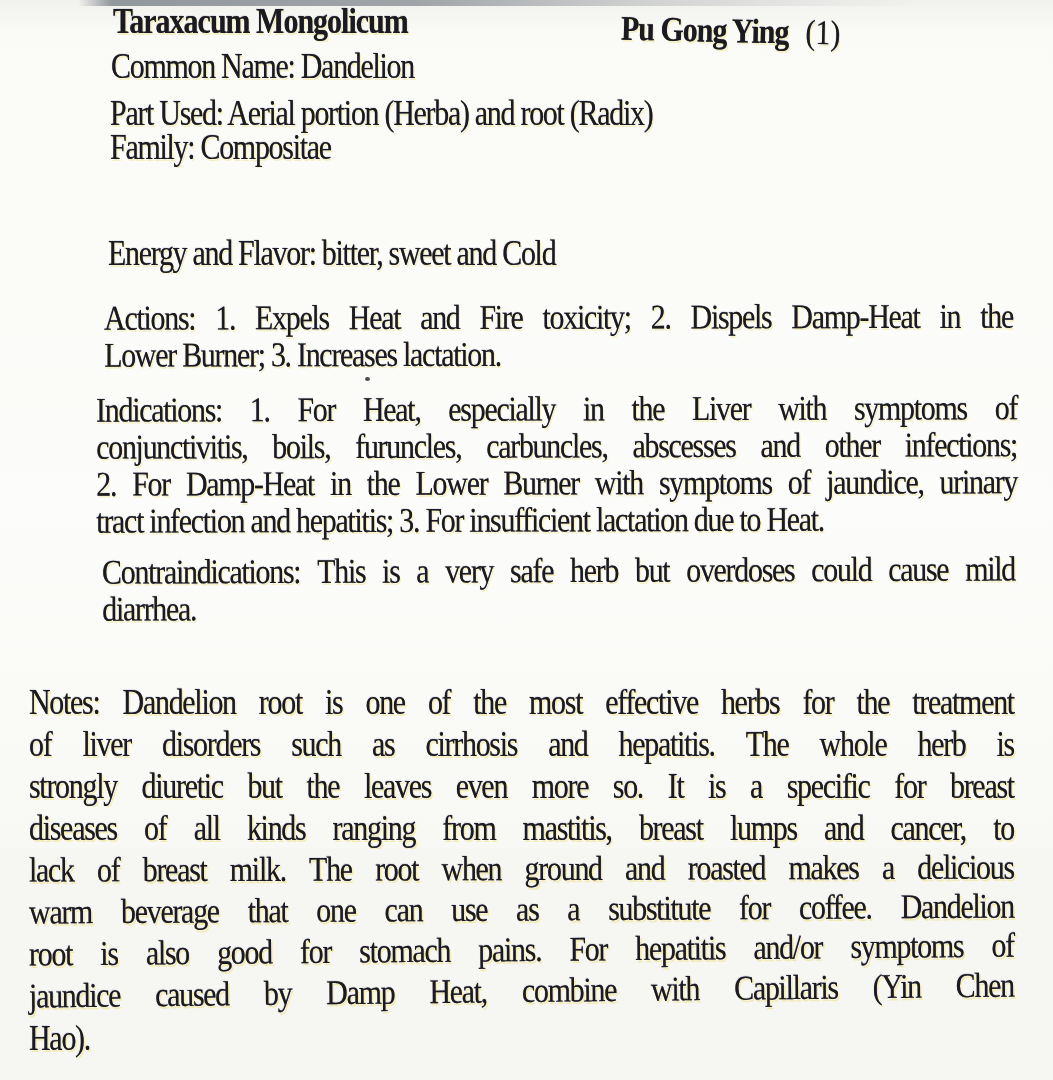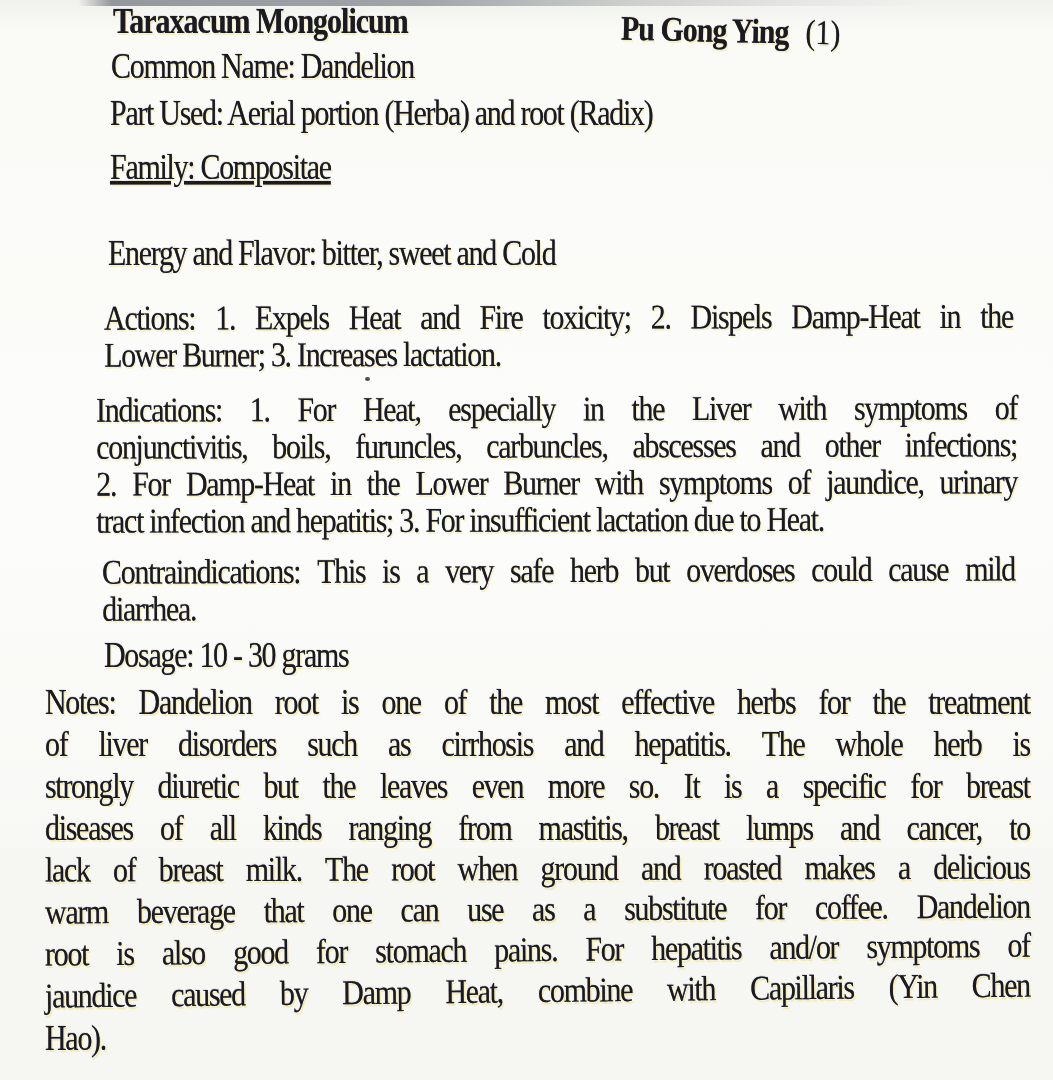--- a/index.html
+++ b/index.html
@@ -33,29 +33,29 @@
   .just{display:flex;justify-content:space-between;align-items:baseline;}
   .bold{font-weight:bold;letter-spacing:-1px;}
   
   #latin-name{left:113px;top:2px;}
   #pinyin-header{left:621px;top:9px;transform:rotate(1.3deg);transform-origin:0 50%;}
   #pinyin-header .num{font-weight:normal;margin-left:17px;letter-spacing:0;}
   #pinyin-header .line{display:inline-block;}
   
   #f-common {left:111px;top:47px;}
   #f-part   {left:110px;top:94px;}
-  #f-family {left:110px;top:148px;text-decoration:underline;}
+  #f-family {left:110px;top:128px;}
   #f-energy {left:108px;top:197px;margin-top:37px;}
   #f-organ  {left:106px;top:248px;}
   #f-dosage {left:104px;top:636px;}
   
   #actions{left:104px;top:299px;width:909px;transform:rotate(-.12deg);transform-origin:0 0;}
   #indications{left:96px;top:391px;width:921px;transform:rotate(-.15deg);transform-origin:0 0;}
   #contra{left:102px;top:553px;width:913px;transform:rotate(-.2deg);transform-origin:0 0;}
-  #notes{left:45px;top:681px;width:985px;}
+  #notes{left:29px;top:681px;width:985px;}
   #notes .line{line-height:42px;
     text-shadow:0 0 .6px rgba(25,24,34,.55),
                 1.5px 2px 0 rgba(235,219,92,.42),
                 -.5px -.8px 0 rgba(60,70,150,.13);}
   #notes .line:nth-child(5){transform:scaleY(1.16) rotate(-.15deg);transform-origin:0 50%;}
   #notes .line:nth-child(6){transform:scaleY(1.16) rotate(-.3deg);transform-origin:0 50%;}
   #notes .line:nth-child(7){transform:scaleY(1.16) rotate(-.45deg);transform-origin:0 50%;}
   #notes .line:nth-child(8){transform:scaleY(1.16) rotate(-.55deg);transform-origin:0 50%;}
   
   .speck{
@@ -165,23 +165,20 @@
         <span>herb</span>
         <span>but</span>
         <span>overdoses</span>
         <span>could</span>
         <span>cause</span>
         <span>mild</span>
       </div>
     <div class="line">diarrhea.</div>
   </div>
 
-  <div class="txt" id="f-dosage">
-    <div class="line">Dosage: 10 - 30 grams</div>
-  </div>
 
   <div class="txt" id="notes">
     <div class="line just">
         <span>Notes:</span>
         <span>Dandelion</span>
         <span>root</span>
         <span>is</span>
         <span>one</span>
         <span>of</span>
         <span>the</span>

